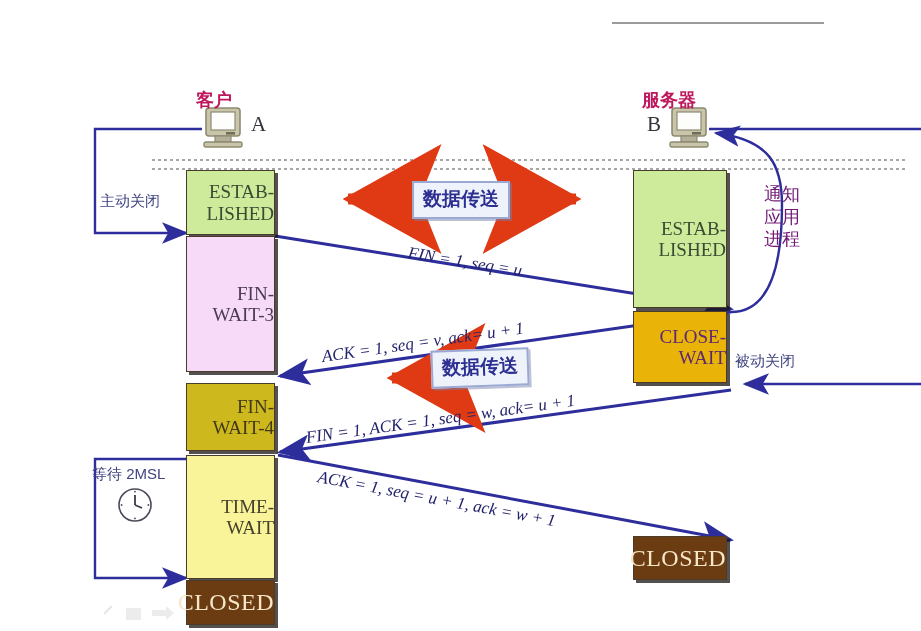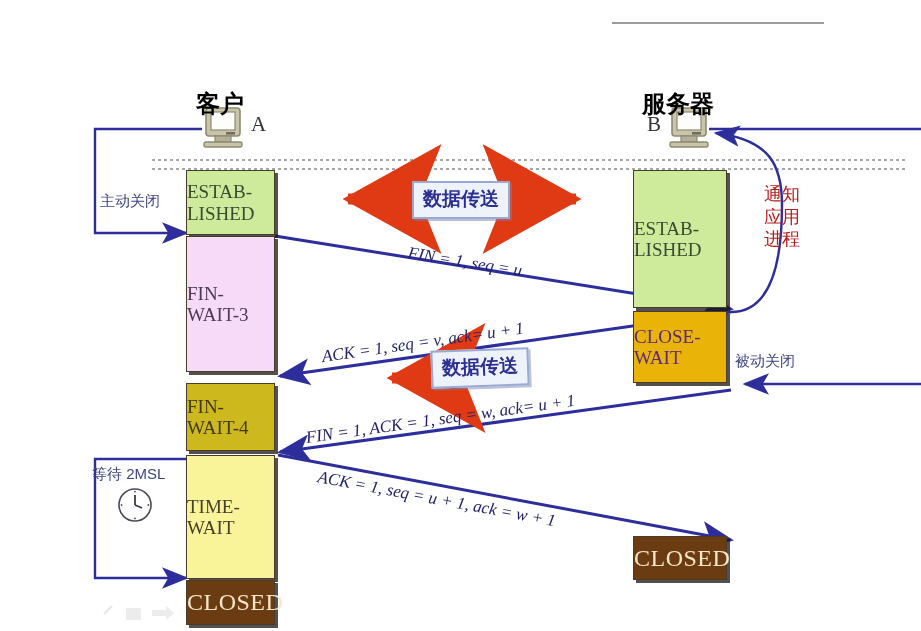--- a/index.html
+++ b/index.html
@@ -59,42 +59,42 @@
     color: #2c2f91;
     font-size: 26px;
     font-weight: 700;
     letter-spacing: 0.5px;
     white-space: nowrap;
   }
 
   
   .endpoint-title {
     position: absolute;
-    color: #000000;
-    font-size: 24px;
+    color: #be185d;
+    font-size: 18px;
     font-weight: 700;
     white-space: nowrap;
   }
   .endpoint-letter {
     position: absolute;
     color: #34323a;
     font-family: "Liberation Serif", serif;
     font-size: 21px;
     white-space: nowrap;
   }
 
   
   .state-box {
     position: absolute;
     box-sizing: border-box;
     border: 1px solid #4a3c2a;
     box-shadow: 3px 3px 0 rgba(25,22,18,0.75);
     display: flex;
     flex-direction: column;
-    align-items: flex-start;
+    align-items: flex-end;
     justify-content: center;
     font-family: "Liberation Serif", serif;
     font-size: 19px;
     line-height: 1.12;
     text-align: center;
     color: #3a3a4a;
     white-space: nowrap;
   }
   .state-box span { display: block; }
   .state-closed {
@@ -104,21 +104,21 @@
 
   
   .annot {
     position: absolute;
     color: #3f4480;
     font-size: 15px;
     white-space: nowrap;
   }
   .annot-stack {
     position: absolute;
-    color: #b91c1c;
+    color: #701a75;
     font-size: 18px;
     line-height: 1.25;
     text-align: center;
     white-space: nowrap;
   }
 
   
   .msg-label {
     position: absolute;
     font-family: "Liberation Serif", serif;

